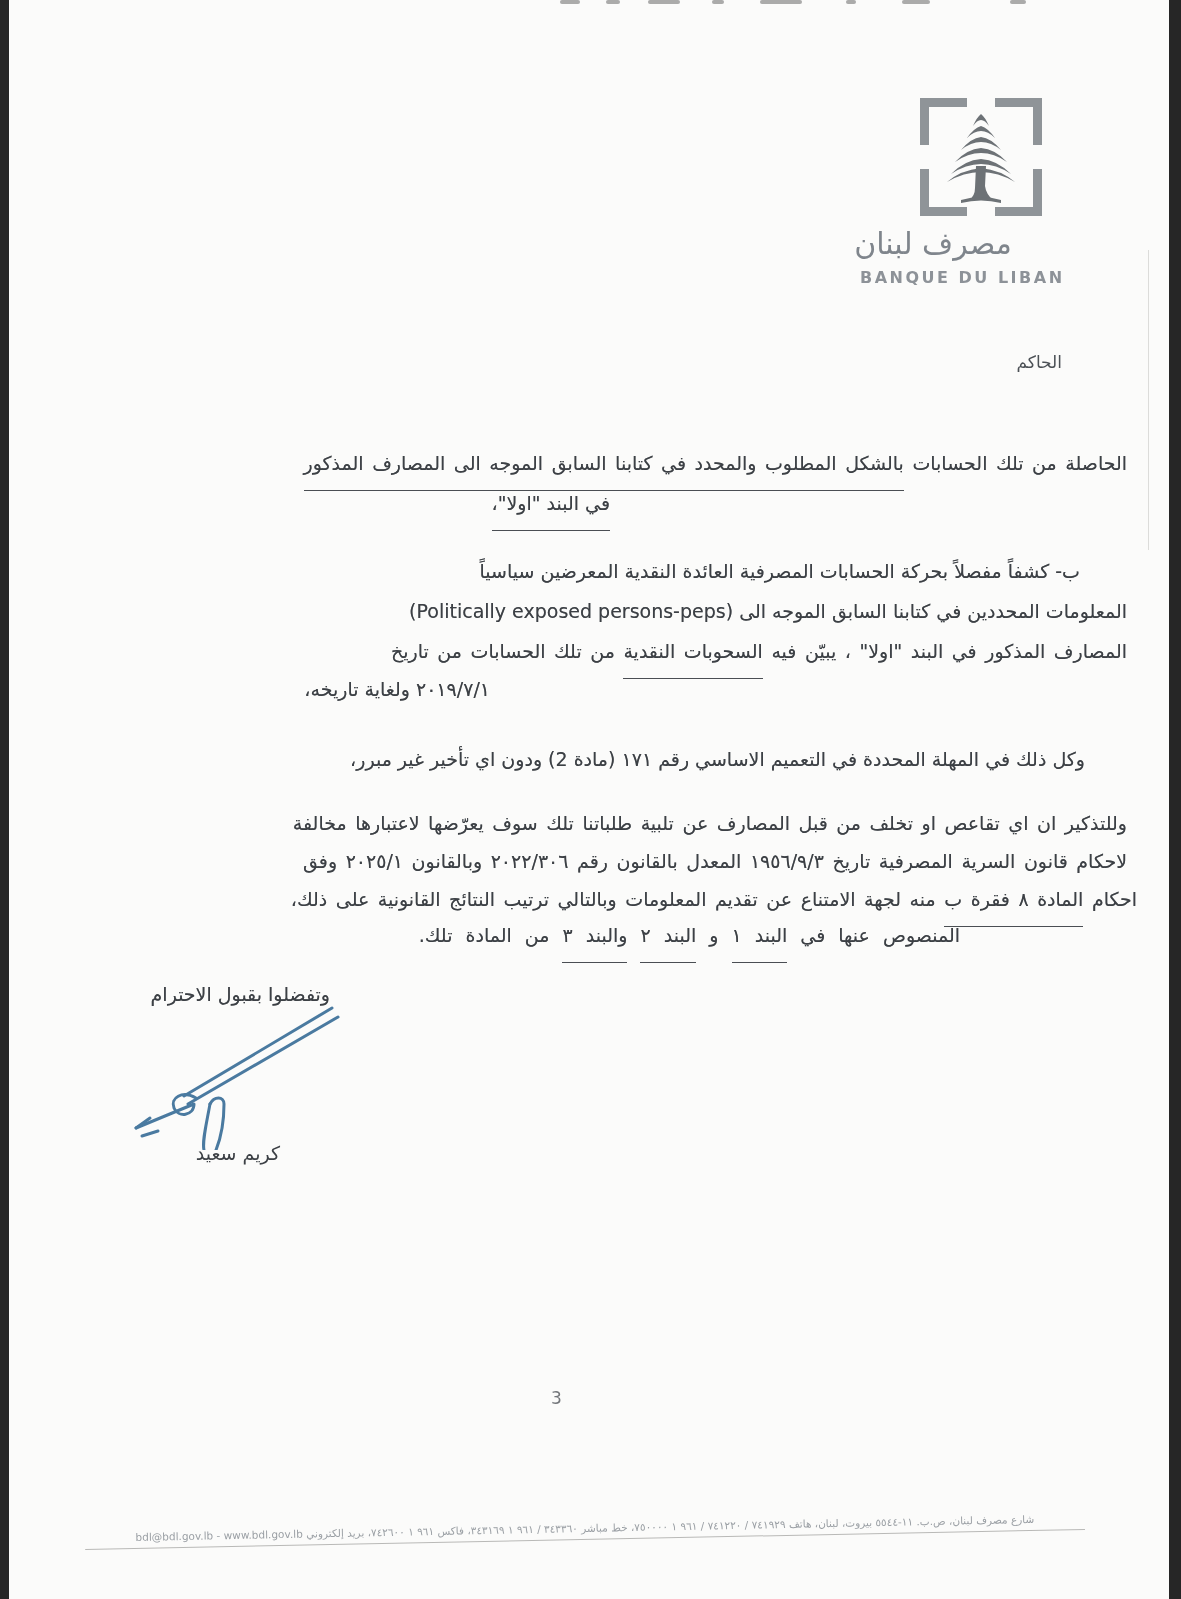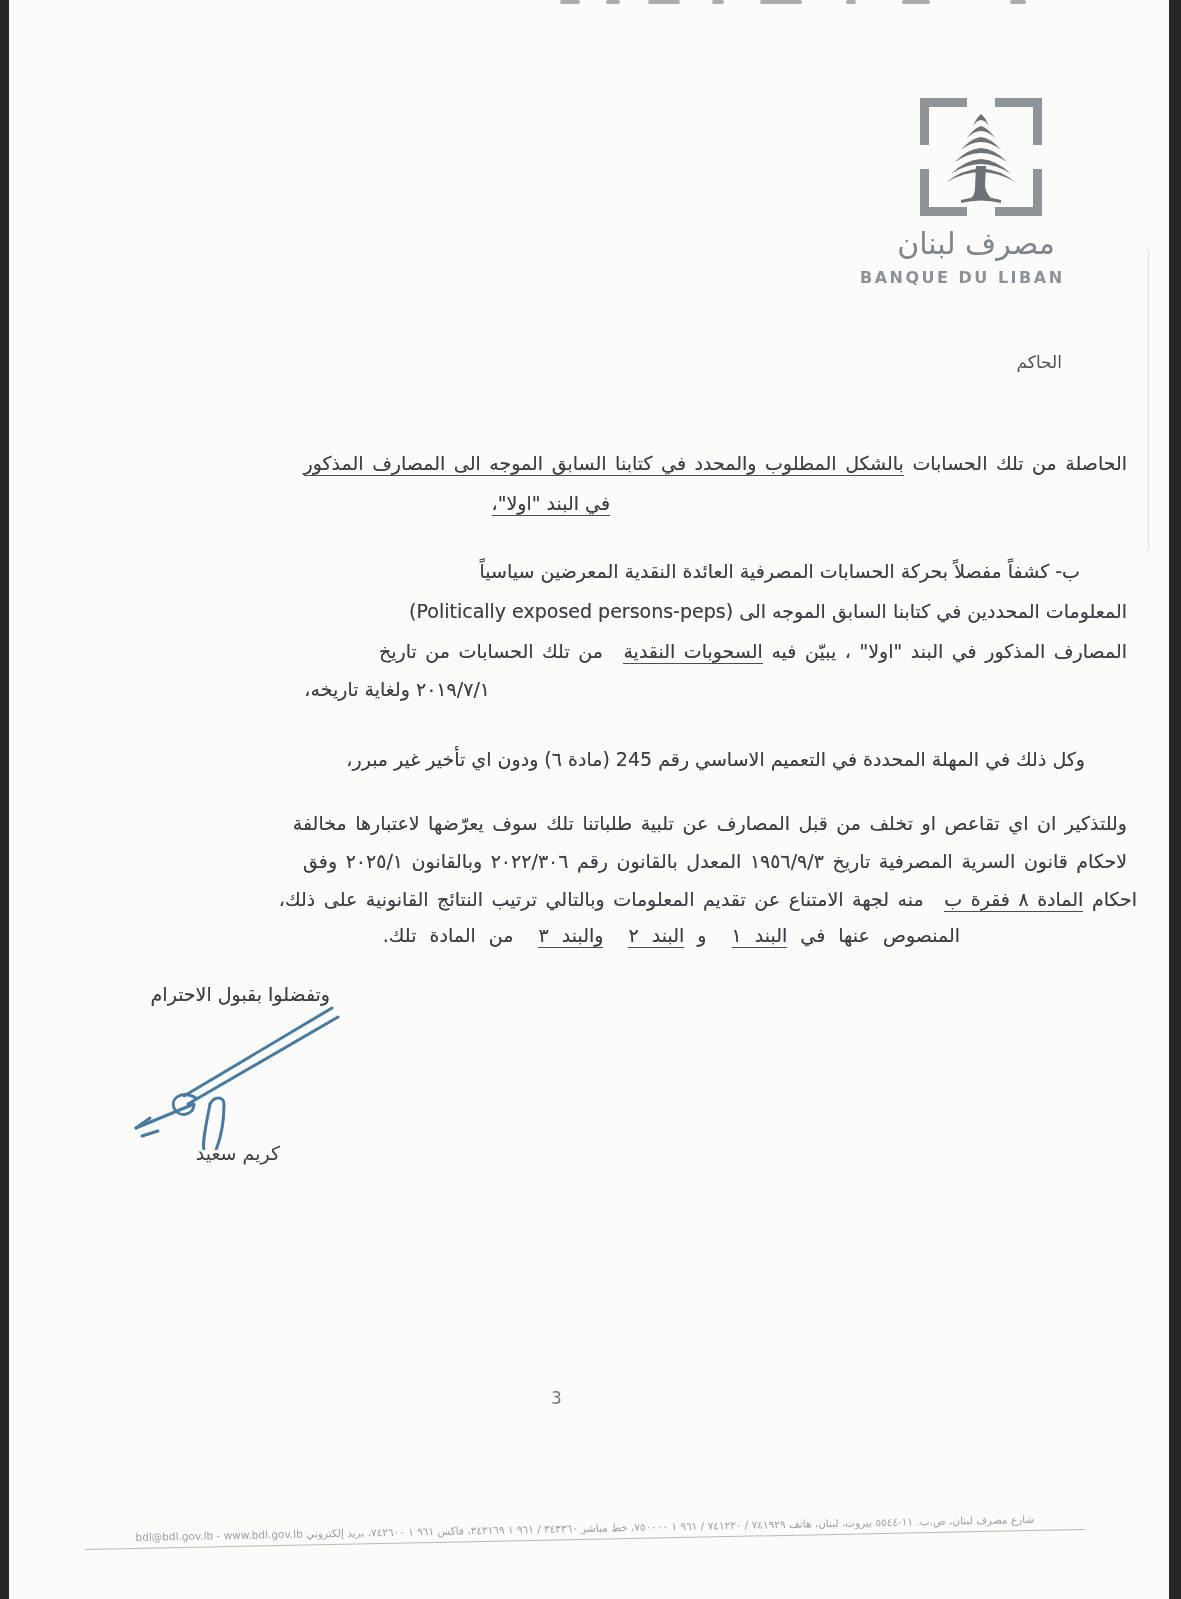--- a/index.html
+++ b/index.html
@@ -16,37 +16,37 @@
   .fold-line{position:absolute;width:1px;background:#dcdcda;}
   
   .logo-frame{position:absolute;left:920px;top:98px;width:122px;height:118px;}
   .corner{position:absolute;width:38px;height:38px;border:0 solid #8f9498;}
   .c-tl{left:0;top:0;border-top-width:9px;border-left-width:9px;}
   .c-tr{right:0;top:0;border-top-width:9px;border-right-width:9px;}
   .c-bl{left:0;bottom:0;border-bottom-width:9px;border-left-width:9px;}
   .c-br{right:0;bottom:0;border-bottom-width:9px;border-right-width:9px;}
   .cedar{position:absolute;left:11px;top:6px;}
   .bank-ar{
-    position:absolute;left:866px;top:226px;width:220px;text-align:center;
+    position:absolute;left:823px;top:226px;width:220px;text-align:center;
     font-size:30px;color:#7f858c;direction:rtl;letter-spacing:1px;
   }
   .bank-fr{
     position:absolute;left:860px;top:268px;width:240px;
     font-size:16px;color:#8d9298;letter-spacing:2.5px;font-weight:bold;
   }
   .governor{
     position:absolute;right:119px;top:336px;font-size:17px;color:#4c5156;direction:rtl;margin-top:16px;
   }
   
   .line{
     position:absolute;direction:rtl;white-space:nowrap;
     font-size:19px;color:#3c4045;
     text-shadow:0 0 0.5px rgba(60,64,69,.55);
   }
-  .u{border-bottom:1.2px solid #4a4e53;padding-bottom:1px;margin-left:12px;}
+  .u{border-bottom:1.2px solid #4a4e53;padding-bottom:16px;}
   .latin{direction:ltr;unicode-bidi:embed;}
   .stretch2{word-spacing:2.5px;}
   .stretch6{word-spacing:7px;}
   
   .signature{position:absolute;left:118px;top:1000px;}
   .signer{position:absolute;right:901px;top:1142px;font-size:19px;color:#3c4045;direction:rtl;}
   .pageno{position:absolute;left:0;top:1388px;width:1113px;text-align:center;font-size:17px;color:#73767a;}
   
   .footer{
     position:absolute;left:85px;top:1532px;width:1000px;
@@ -93,21 +93,21 @@
 <div class="governor">الحاكم</div>
 
 <div class="line stretch2" style="top:452px;right:54px;"><span>الحاصلة من تلك الحسابات </span><span class="u">بالشكل المطلوب والمحدد في كتابنا السابق الموجه الى المصارف المذكور</span></div>
 <div class="line" style="top:492px;right:571px;"><span class="u">في البند "اولا"،</span></div>
 
 <div class="line" style="top:560px;right:101px;">ب- كشفاً مفصلاً بحركة الحسابات المصرفية العائدة النقدية المعرضين سياسياً</div>
 <div class="line" style="top:600px;right:54px;"><span>المعلومات المحددين في كتابنا السابق الموجه الى</span> <span class="latin" dir="ltr">(Politically exposed persons-peps)</span></div>
 <div class="line stretch2" style="top:640px;right:54px;"><span>المصارف المذكور في البند "اولا" ، يبيّن فيه </span><span class="u">السحوبات النقدية</span><span> من تلك الحسابات من تاريخ</span></div>
 <div class="line" style="top:678px;right:691px;text-align:right;">٢٠١٩/٧/١ ولغاية تاريخه،</div>
 
-<div class="line" style="top:748px;right:96px;">وكل ذلك في المهلة المحددة في التعميم الاساسي رقم 245 (مادة ٦) ودون اي تأخير غير مبرر،</div>
+<div class="line" style="top:748px;right:96px;">وكل ذلك في المهلة المحددة في التعميم الاساسي رقم ١٧١ (مادة 2) ودون اي تأخير غير مبرر،</div>
 
 <div class="line stretch2" style="top:812px;right:54px;">وللتذكير ان اي تقاعص او تخلف من قبل المصارف عن تلبية طلباتنا تلك سوف يعرّضها لاعتبارها مخالفة</div>
 <div class="line stretch2" style="top:850px;right:54px;">لاحكام قانون السرية المصرفية تاريخ ١٩٥٦/٩/٣ المعدل بالقانون رقم ٢٠٢٢/٣٠٦ وبالقانون ٢٠٢٥/١ وفق</div>
 <div class="line stretch2" style="top:888px;right:44px;"><span>احكام </span><span class="u">المادة ٨ فقرة ب</span><span> منه لجهة الامتناع عن تقديم المعلومات وبالتالي ترتيب النتائج القانونية على ذلك،</span></div>
 <div class="line stretch6" style="top:924px;right:221px;"><span>المنصوص عنها في </span><span class="u">البند ١</span><span> و </span><span class="u">البند ٢</span><span> </span><span class="u">والبند ٣</span><span> من المادة تلك.</span></div>
 
 <div class="line" style="top:983px;right:851px;">وتفضلوا بقبول الاحترام</div>
 
 <svg class="signature" width="230" height="150" viewBox="0 0 230 150">
   <g fill="none" stroke="#4a7aa0" stroke-width="3" stroke-linecap="round" stroke-linejoin="round">

